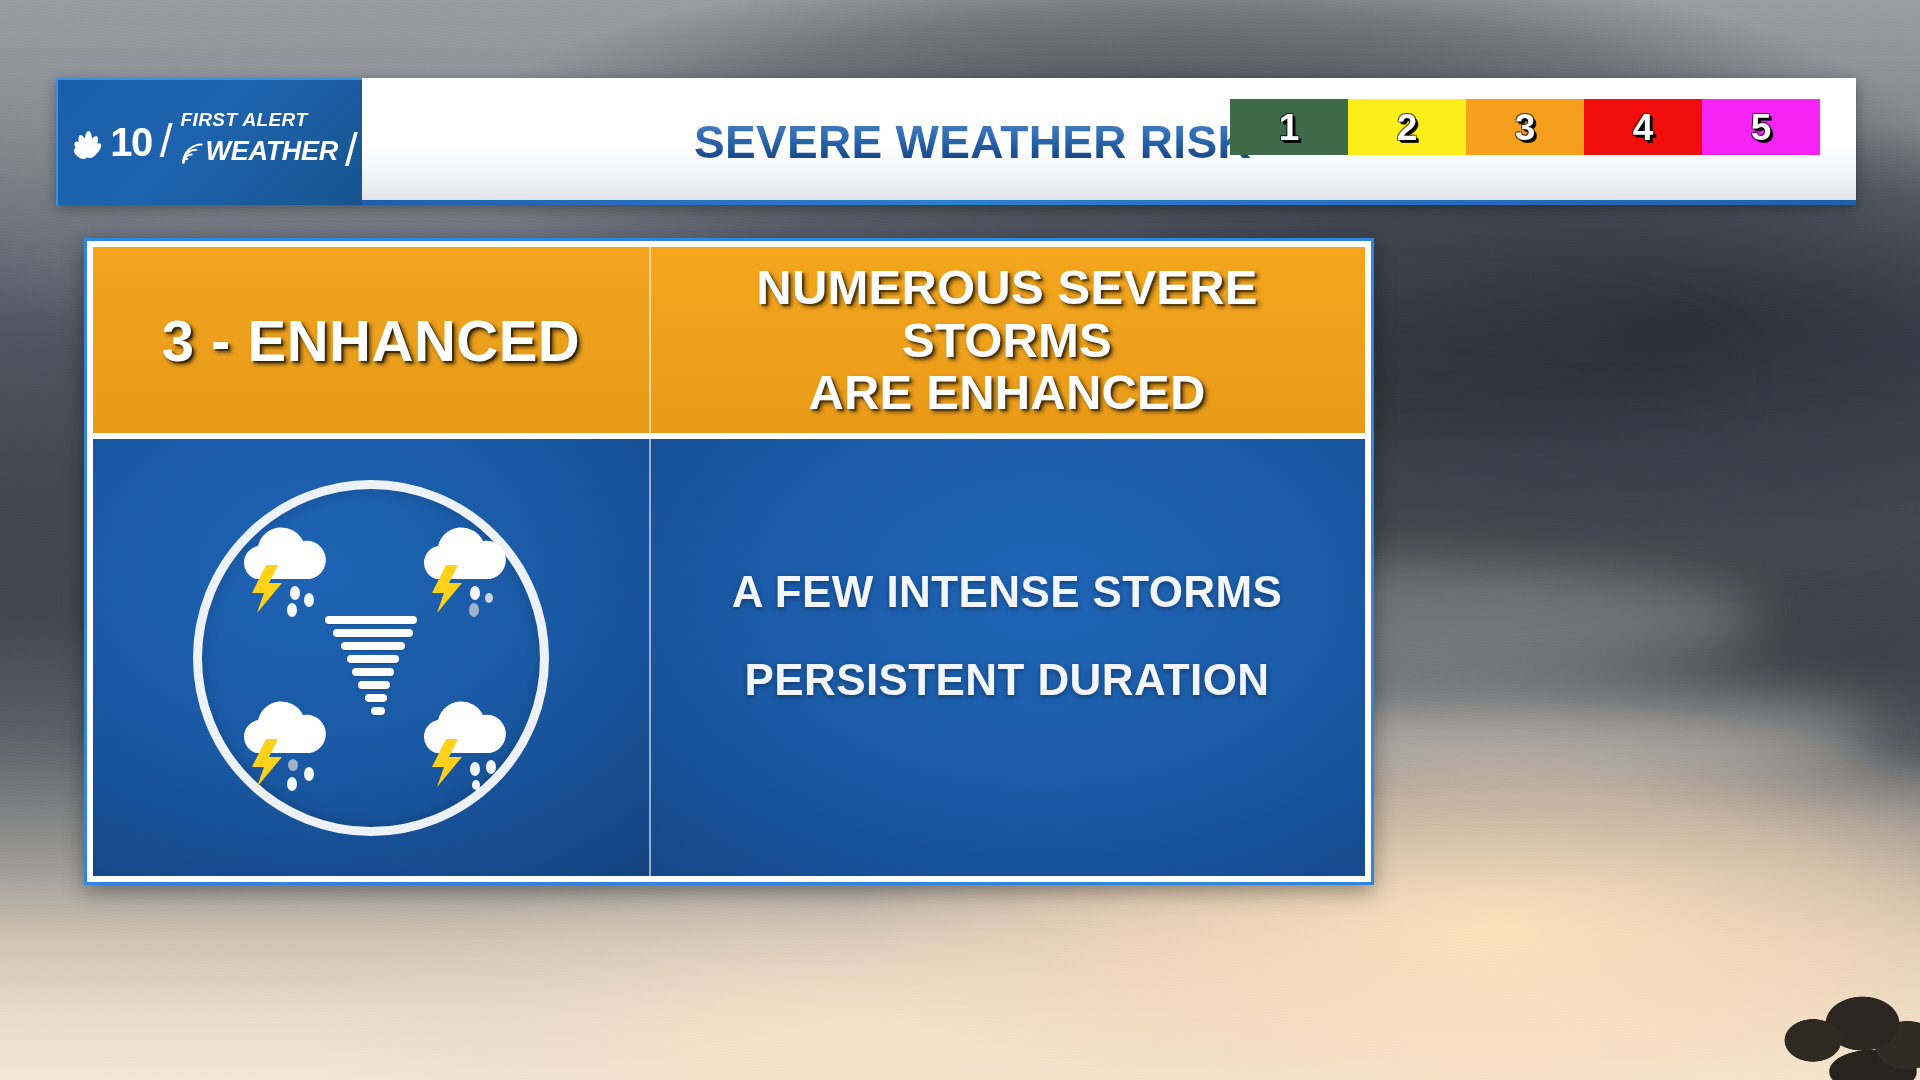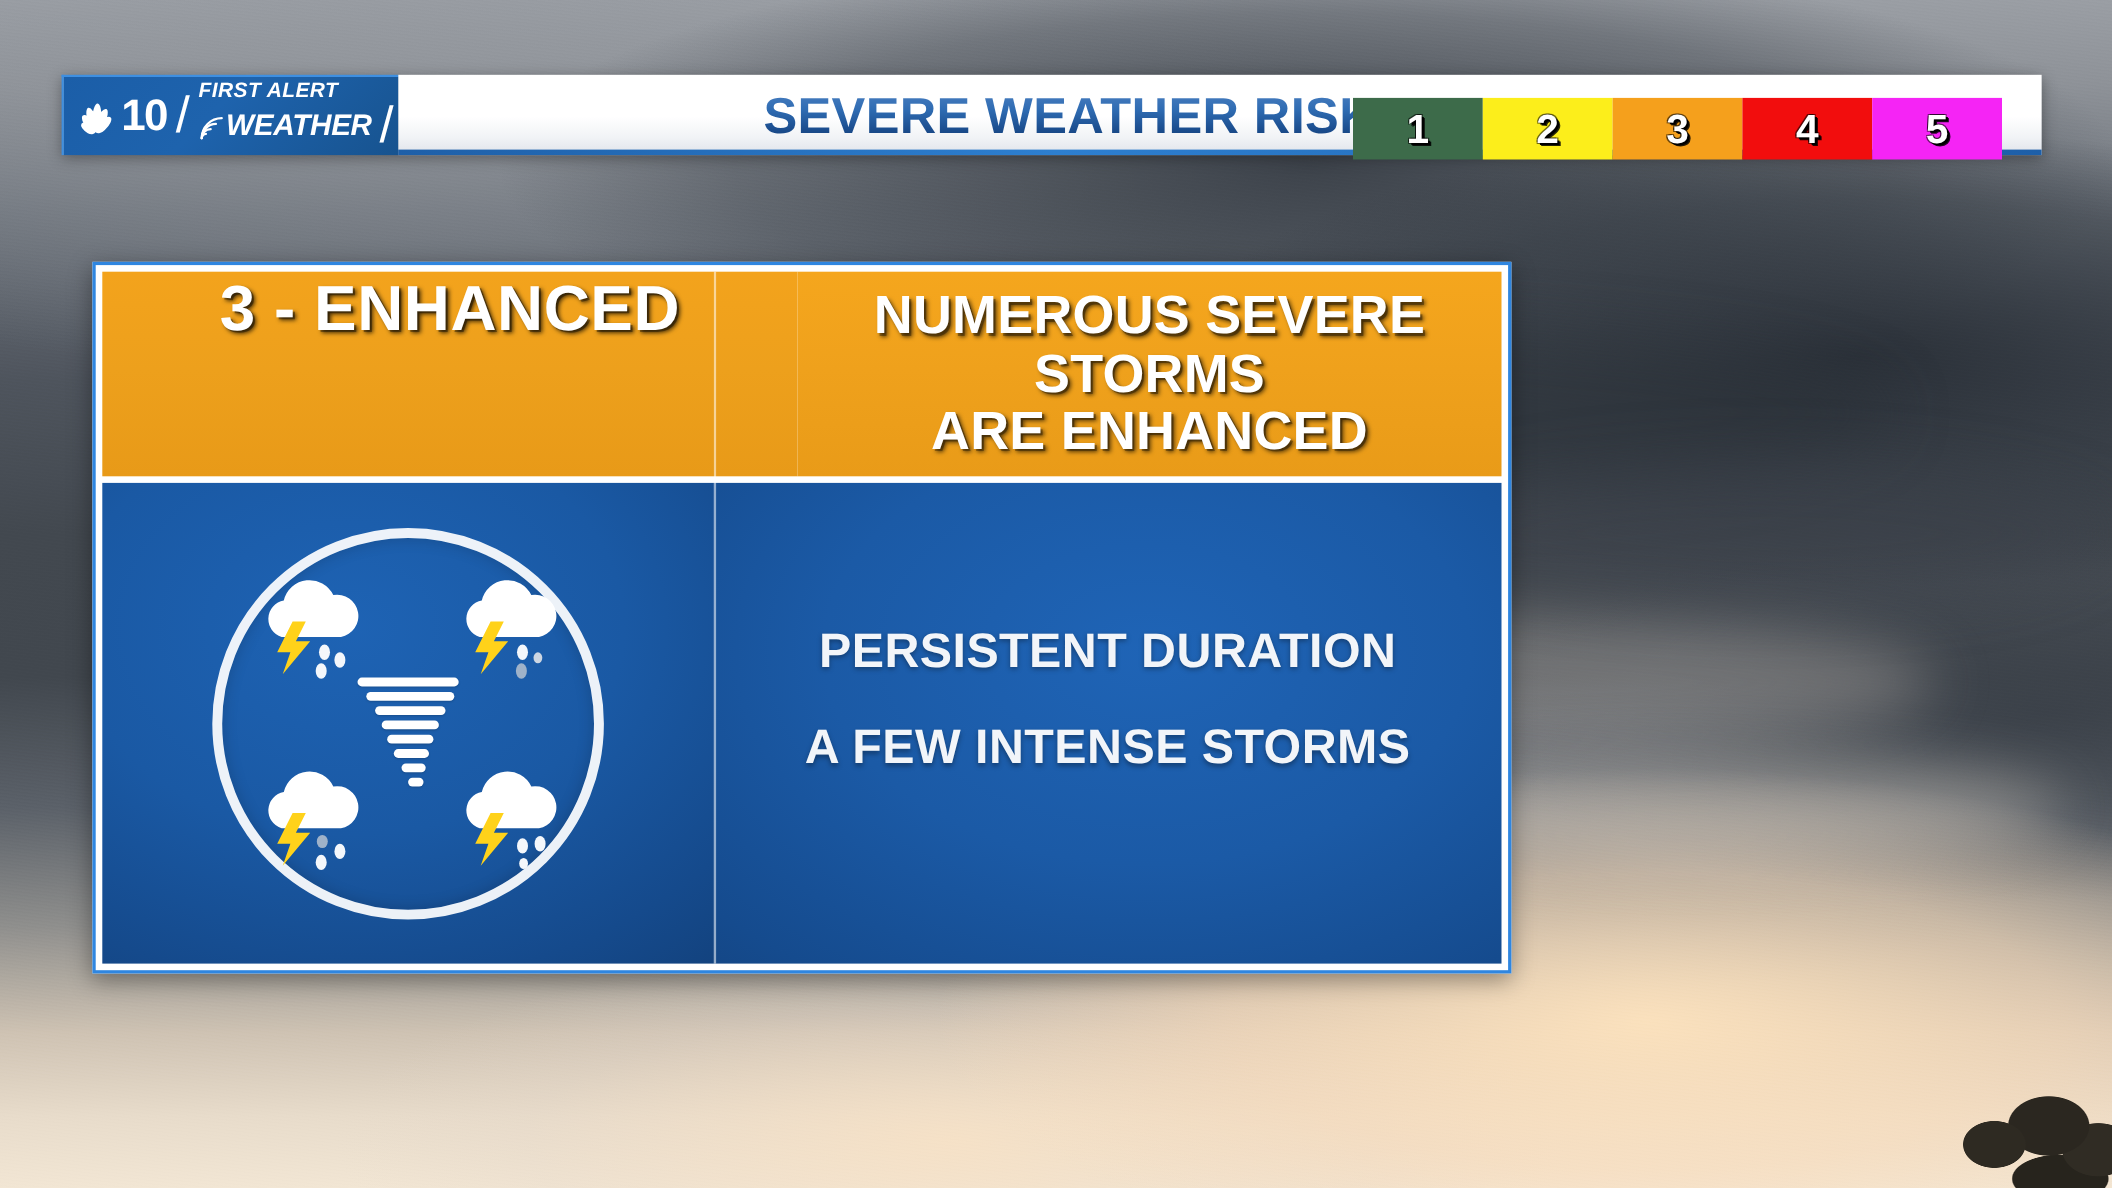--- a/index.html
+++ b/index.html
@@ -72,23 +72,23 @@
       radial-gradient(ellipse 40px 30px at 22% 62%, #2e2a22 0%, #2e2a22 70%, rgba(0,0,0,0) 72%),
       radial-gradient(ellipse 52px 38px at 55% 48%, #2b2720 0%, #2b2720 70%, rgba(0,0,0,0) 72%),
       radial-gradient(ellipse 46px 34px at 85% 66%, #302c24 0%, #302c24 70%, rgba(0,0,0,0) 72%),
       radial-gradient(ellipse 60px 30px at 62% 88%, #27241d 0%, #27241d 72%, rgba(0,0,0,0) 74%);
   }
 
   
   .header {
     position: absolute;
     left: 56px;
-    top: 68px;
+    top: 78px;
     width: 1800px;
-    height: 73px;
+    height: 127px;
     display: flex;
     align-items: stretch;
     box-shadow: 0 3px 12px rgba(0,0,0,0.35);
   }
   .header-bg {
     position: absolute;
     left: 306px;
     top: 0;
     right: 0;
     bottom: 0;
@@ -281,24 +281,25 @@
     height: 186px;
     flex: 0 0 auto;
   }
   .row-bottom {
     display: flex;
     flex: 1 1 auto;
     margin-top: 6px;
   }
 
   .cell-risk-label {
-    width: 632px;
+    width: 556px;
     flex: 0 0 auto;
     background: linear-gradient(to bottom, #f3a31c 0%, #eda01c 48%, #e89a18 100%);
     display: flex;
+    align-items: center;
     justify-content: center;
   }
   .cell-risk-desc {
     flex: 1 1 auto;
     background: linear-gradient(to bottom, #f5a61d 0%, #efa11c 48%, #e99b18 100%);
     display: flex;
     align-items: center;
     justify-content: center;
     text-align: center;
     padding: 0 16px;
@@ -555,22 +556,22 @@
               <i style="width:52px; margin-left:22px;"></i>
               <i style="width:42px; margin-left:27px;"></i>
               <i style="width:32px; margin-left:33px;"></i>
               <i style="width:22px; margin-left:40px;"></i>
               <i style="width:14px; margin-left:46px;"></i>
             </div>
           </div>
         </div>
 
         <div class="cell-bullets">
+          <div class="bullet-line bullet-2">A FEW INTENSE STORMS</div>
           <div class="bullet-line bullet-1">PERSISTENT DURATION</div>
-          <div class="bullet-line bullet-2">A FEW INTENSE STORMS</div>
         </div>
       </div>
 
       <div class="divider"></div>
     </div>
   </div>
 
 </div>
 
 </body></html>

